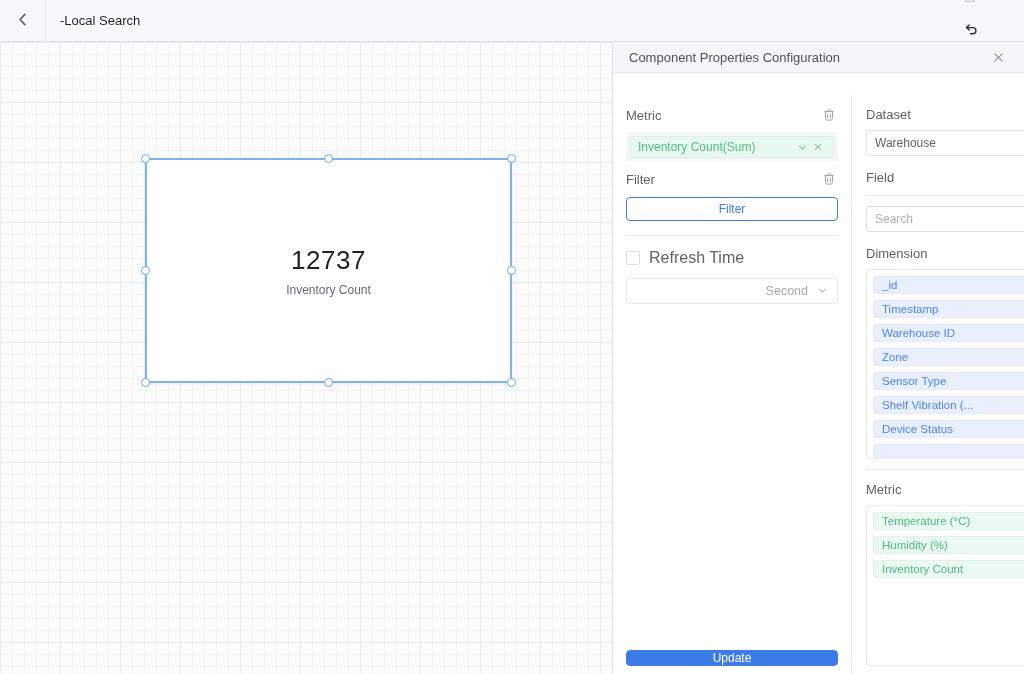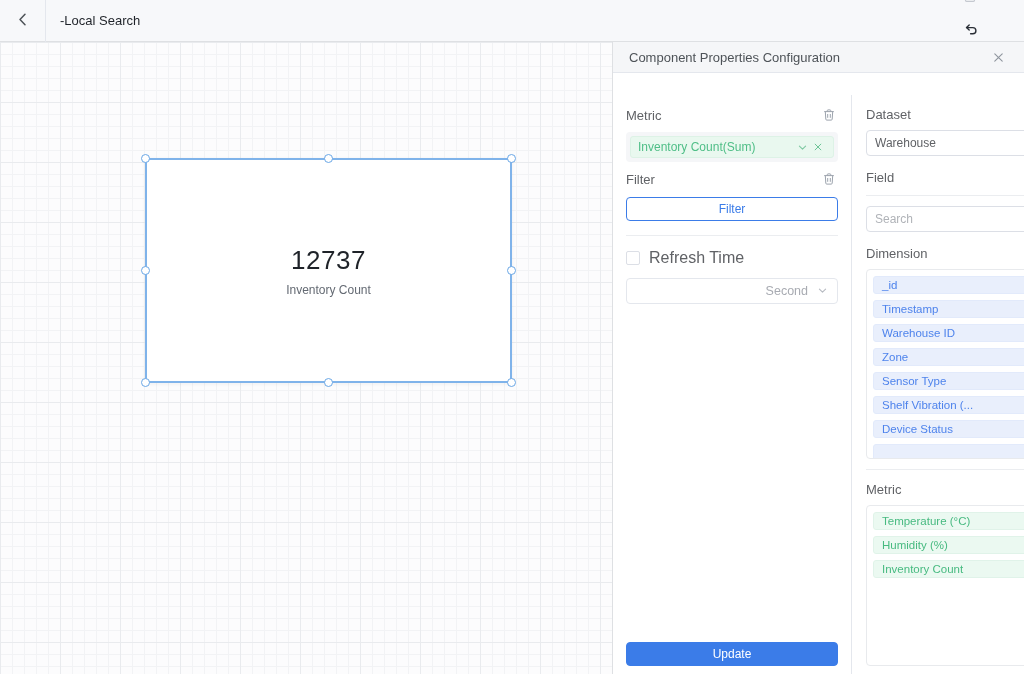--- a/index.html
+++ b/index.html
@@ -82,21 +82,21 @@
 
   .input-group { margin-top:11px; height:26px; border:1px solid #e4e7ed; border-radius:4px;
     display:flex; align-items:center; background:#fff; overflow:hidden; }
   .ig-input { flex:1; border:0; outline:0; height:100%; padding:0 8px; font-size:12px;
     font-family:inherit; color:#606266; background:transparent; min-width:0; }
   .ig-select { width:88px; height:100%; display:flex; align-items:center; justify-content:flex-end;
     gap:9px; padding-right:9px; cursor:pointer; }
   .ig-select-text { font-size:12.5px; color:#a8abb2; }
 
   .spacer { flex:1; }
-  .update-btn { width:100%; height:24px; background:#3b7ce8; border:1px solid #3b7ce8;
+  .update-btn { width:100%; height:16px; background:#3b7ce8; border:1px solid #3b7ce8;
     border-radius:4px; color:#fff; font-size:12px; cursor:pointer; font-family:inherit; margin-bottom:0; }
 
   .col-right { flex:1; border-left:1px solid #e4e7ed; padding:12px 16px 8px 14px;
     display:flex; flex-direction:column; min-height:0; }
   .cr-label { font-size:13px; color:#606266; }
   .select-box { margin:8px 0 0; height:26px; border:1px solid #dcdfe6; border-radius:4px;
     display:flex; align-items:center; padding:0 8px; cursor:pointer; background:#fff; }
   .select-text { flex:1; font-size:12px; color:#606266; }
   .field-label { margin-top:14px; }
   .search-box { margin-top:10px; height:26px; border:1px solid #dcdfe6; border-radius:4px;

